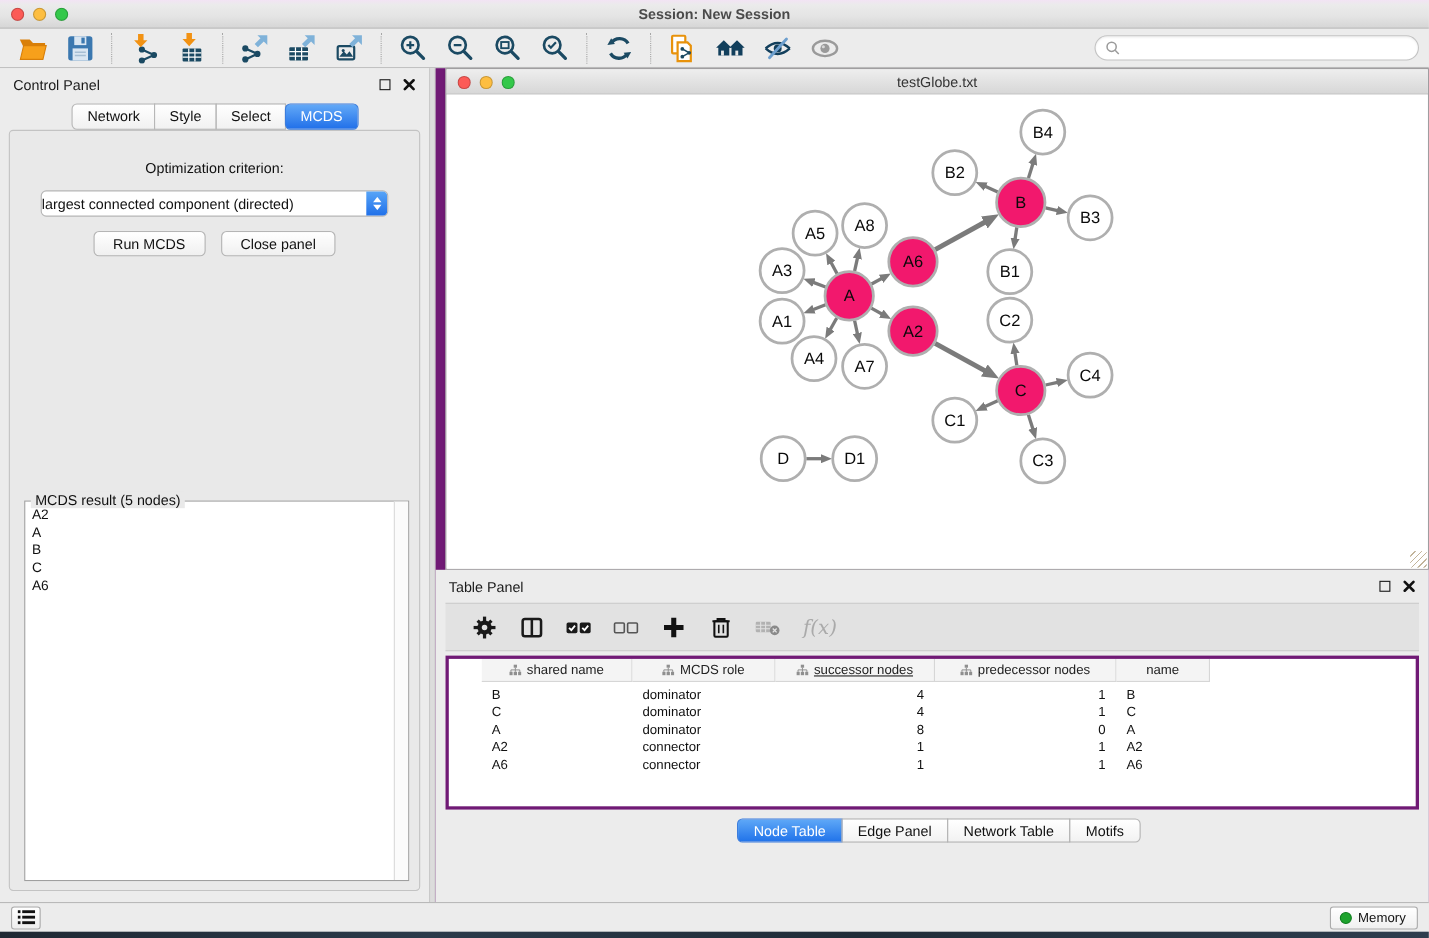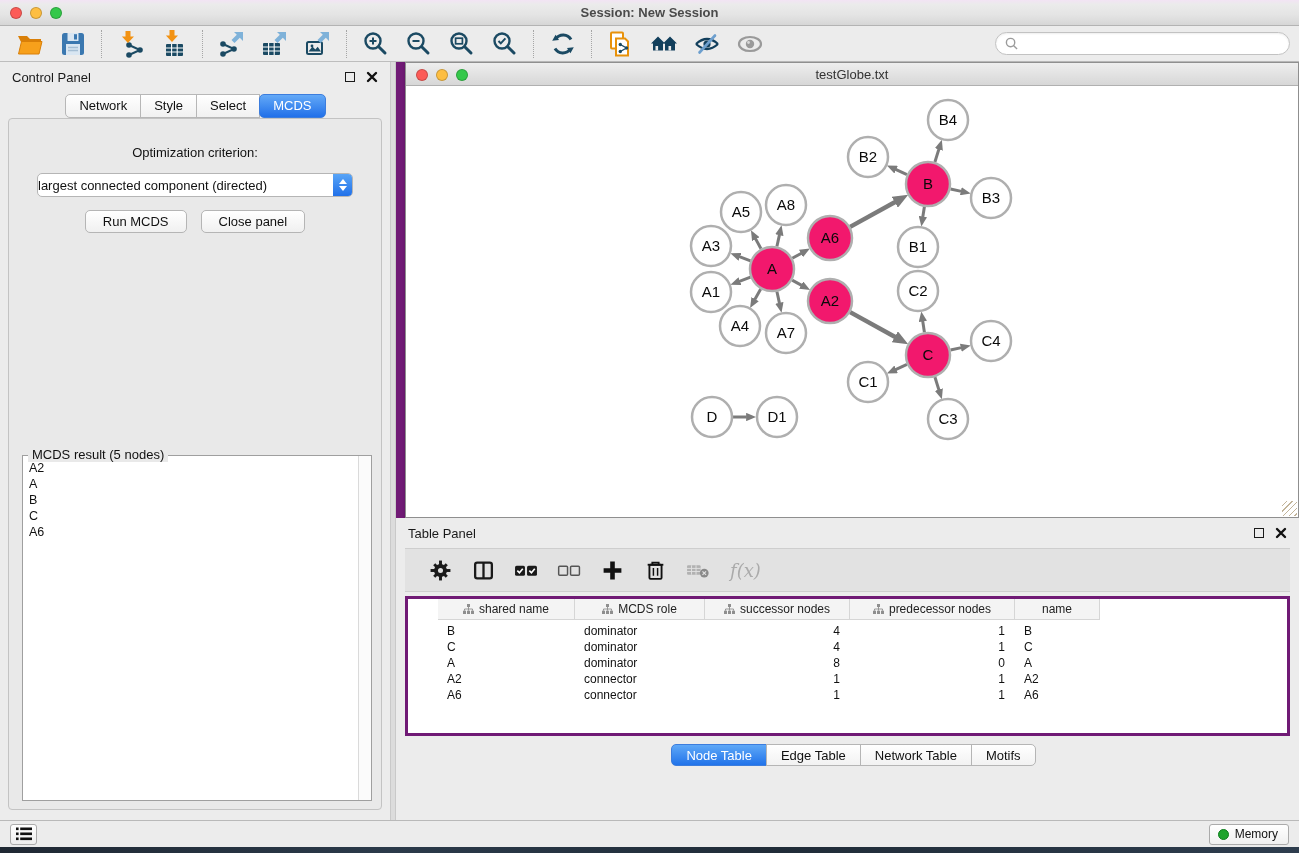--- a/index.html
+++ b/index.html
@@ -482,21 +482,21 @@
                 <g fill="#8f8f8f">
                   <rect x="4" y="0" width="3" height="3"></rect>
                   <rect x="0" y="6.7" width="3" height="3.3"></rect>
                   <rect x="4" y="6.7" width="3" height="3.3"></rect>
                   <rect x="8" y="6.7" width="3" height="3.3"></rect>
                 </g>
                 <path d="M5.5 3v2M1.5 6.7V5h8v1.7M5.5 5v1.7" stroke="#8f8f8f" fill="none" stroke-width="0.9"></path>
               </svg>
               <span>MCDS role</span>
             </div>
-            <div class="th" style="width: 145px;">
+            <div class="th" style="width: 145px; text-decoration: underline;">
               <svg width="11" height="10" viewBox="0 0 11 10">
                 <g fill="#8f8f8f">
                   <rect x="4" y="0" width="3" height="3"></rect>
                   <rect x="0" y="6.7" width="3" height="3.3"></rect>
                   <rect x="4" y="6.7" width="3" height="3.3"></rect>
                   <rect x="8" y="6.7" width="3" height="3.3"></rect>
                 </g>
                 <path d="M5.5 3v2M1.5 6.7V5h8v1.7M5.5 5v1.7" stroke="#8f8f8f" fill="none" stroke-width="0.9"></path>
               </svg>
               <span>successor nodes</span>
@@ -550,21 +550,21 @@
               <div class="td left" style="width: 137px;">A6</div>
               <div class="td left" style="width: 130px;">connector</div>
               <div class="td right" style="width: 145px;">1</div>
               <div class="td right" style="width: 165px;">1</div>
               <div class="td left" style="width: 85px;">A6</div>
             </div>
           </div>
       </div>
       <div class="tp-tabs" id="tp-tabs">
           <div class="seg selected">Node Table</div>
-          <div class="seg">Edge Table</div>
+          <div class="seg">Edge Panel</div>
           <div class="seg">Network Table</div>
           <div class="seg">Motifs</div>
         </div>
     </div>
   </div>
 </div>
 
 <div class="statusbar">
   <button class="sb-btn">
     <svg width="16" height="14" viewBox="0 0 16 14">

